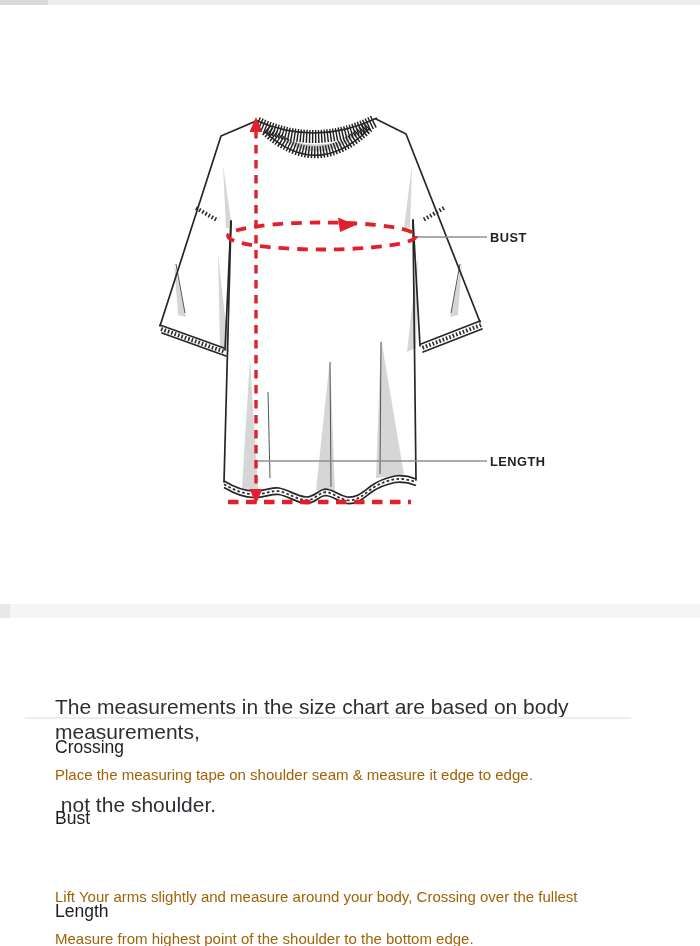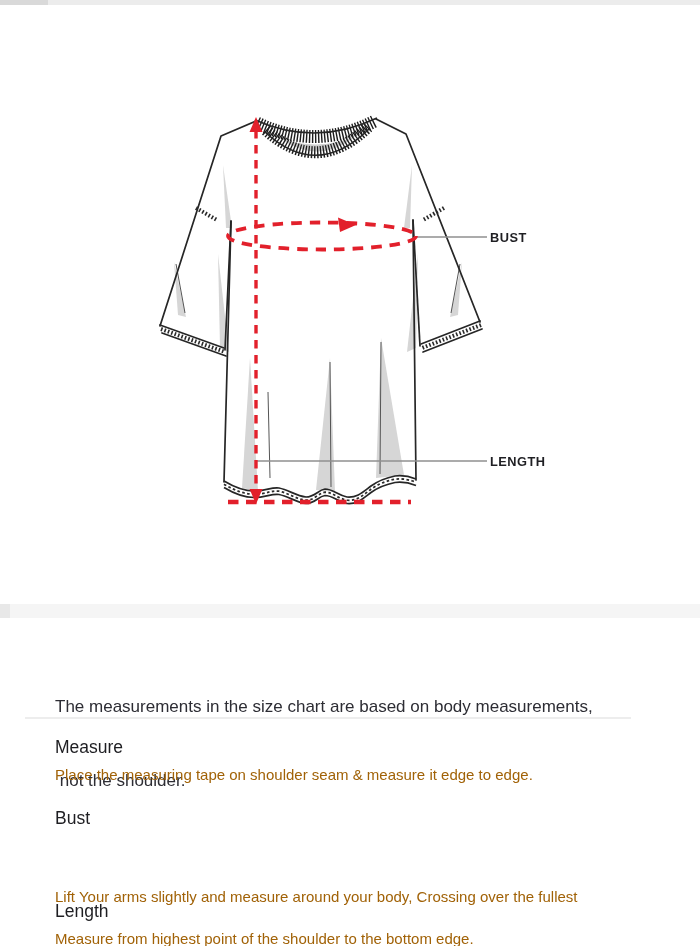--- a/index.html
+++ b/index.html
@@ -10,21 +10,21 @@
   .abs{position:absolute;}
   
   .top-strip{top:0;left:0;width:700px;height:5px;background:#ececec;}
   .top-strip-cap{top:0;left:0;width:48px;height:5px;background:#d9d9d9;}
   
   .diagram{top:0;left:0;width:700px;height:560px;}
   
   .divider-bar{top:604px;left:0;width:700px;height:14px;background:#f5f5f5;}
   .divider-bar-cap{top:0;left:0;width:10px;height:14px;background:#e8e8e8;}
   
-  .note{top:646px;left:55px;font-size:17px;line-height:24.5px;color:#2d2d34;white-space:pre-wrap;}
+  .note{top:646px;left:55px;font-size:21px;line-height:24.5px;color:#2d2d34;white-space:pre-wrap;}
   .rule{top:717px;left:25px;width:606px;height:2px;background:#ededed;}
   .sec-title{font-size:17.5px;font-weight:400;color:#1e1e22;}
   .sec-body{font-size:15px;line-height:25.5px;color:#a16207;white-space:pre-wrap;}
   .shoulder-title{top:737px;left:55px;}
   .shoulder-body{top:762px;left:55px;}
   .bust-title{top:808px;left:55px;}
   .bust-body{top:833px;left:55px;}
   .length-title{top:901px;left:55px;}
   .length-body{top:926px;left:55px;}
   svg text{font-family:"Liberation Sans",sans-serif;}
@@ -122,21 +122,21 @@
   <div class="abs divider-bar-cap"></div>
 </div>
 
 <div class="abs note">
   <div>The measurements in the size chart are based on body measurements,</div>
   <div> not the shoulder.</div>
 </div>
 
 <div class="abs rule"></div>
 
-<div class="abs sec-title shoulder-title">Measure</div>
+<div class="abs sec-title shoulder-title">Crossing</div>
 <div class="abs sec-body shoulder-body">Place the measuring tape on shoulder seam &amp; measure it edge to edge.</div>
 
 <div class="abs sec-title bust-title">Bust</div>
 <div class="abs sec-body bust-body">
   <div>Lift Your arms slightly and measure around your body, Crossing over the fullest</div>
   
 </div>
 
 <div class="abs sec-title length-title">Length</div>
 <div class="abs sec-body length-body">Measure from highest point of the shoulder to the bottom edge.</div>

